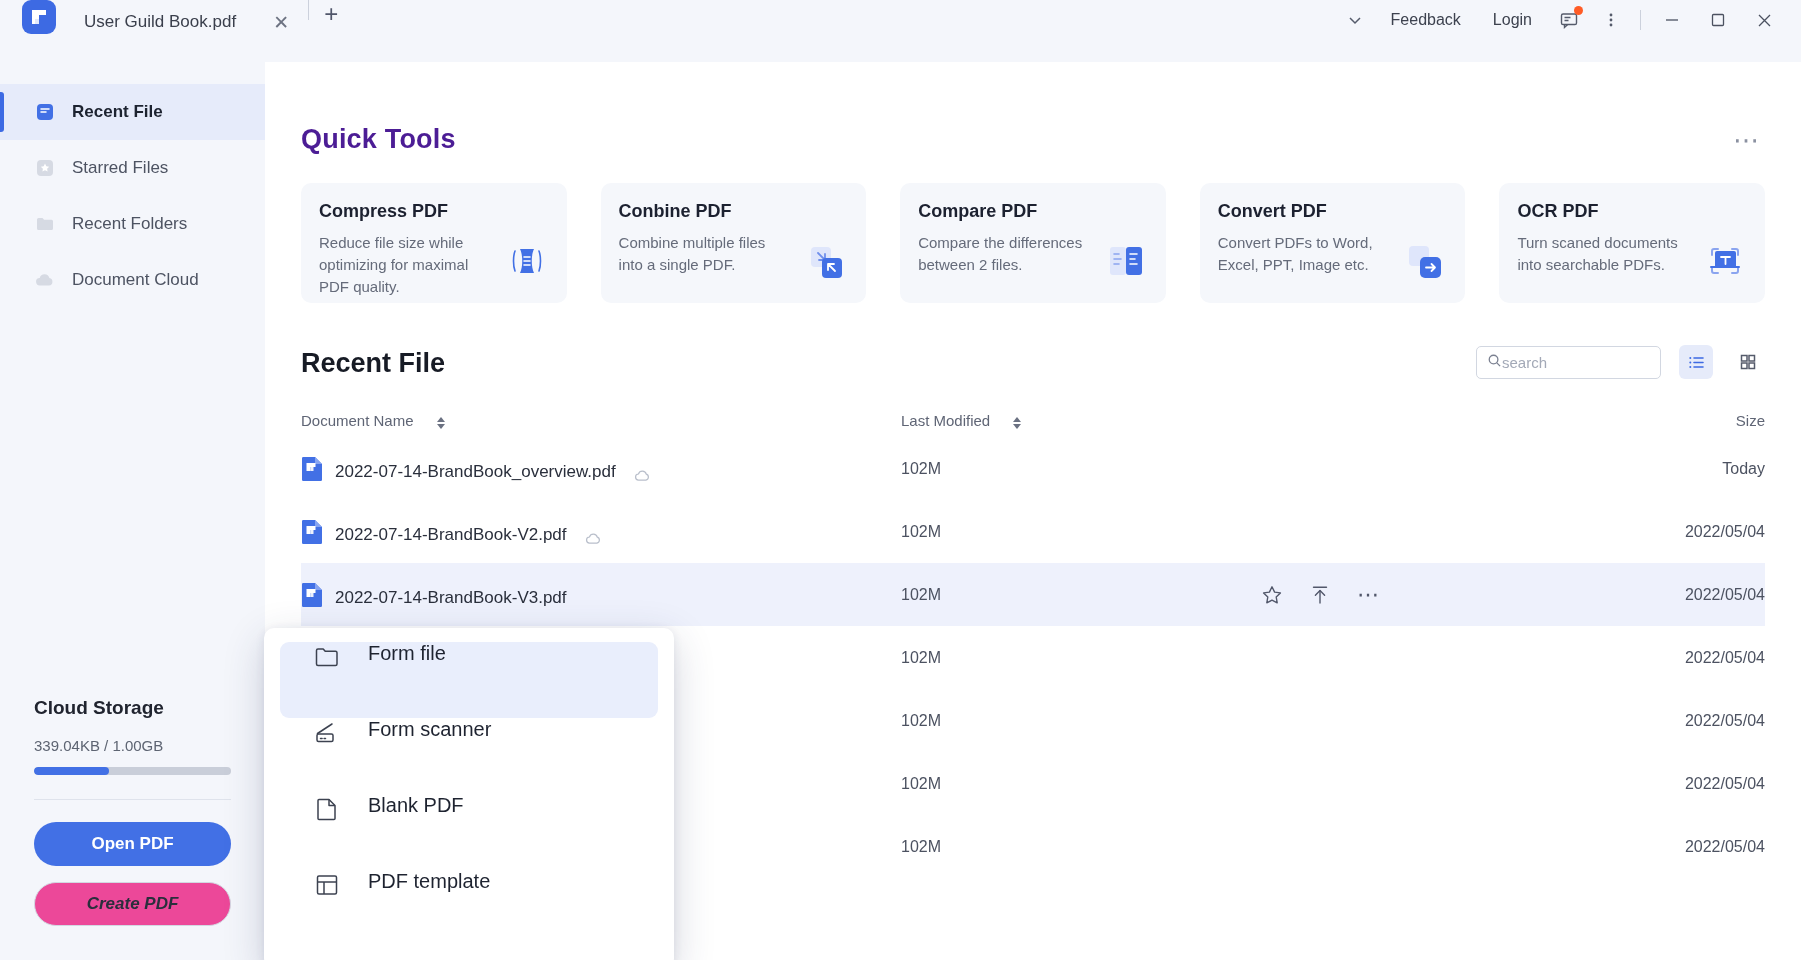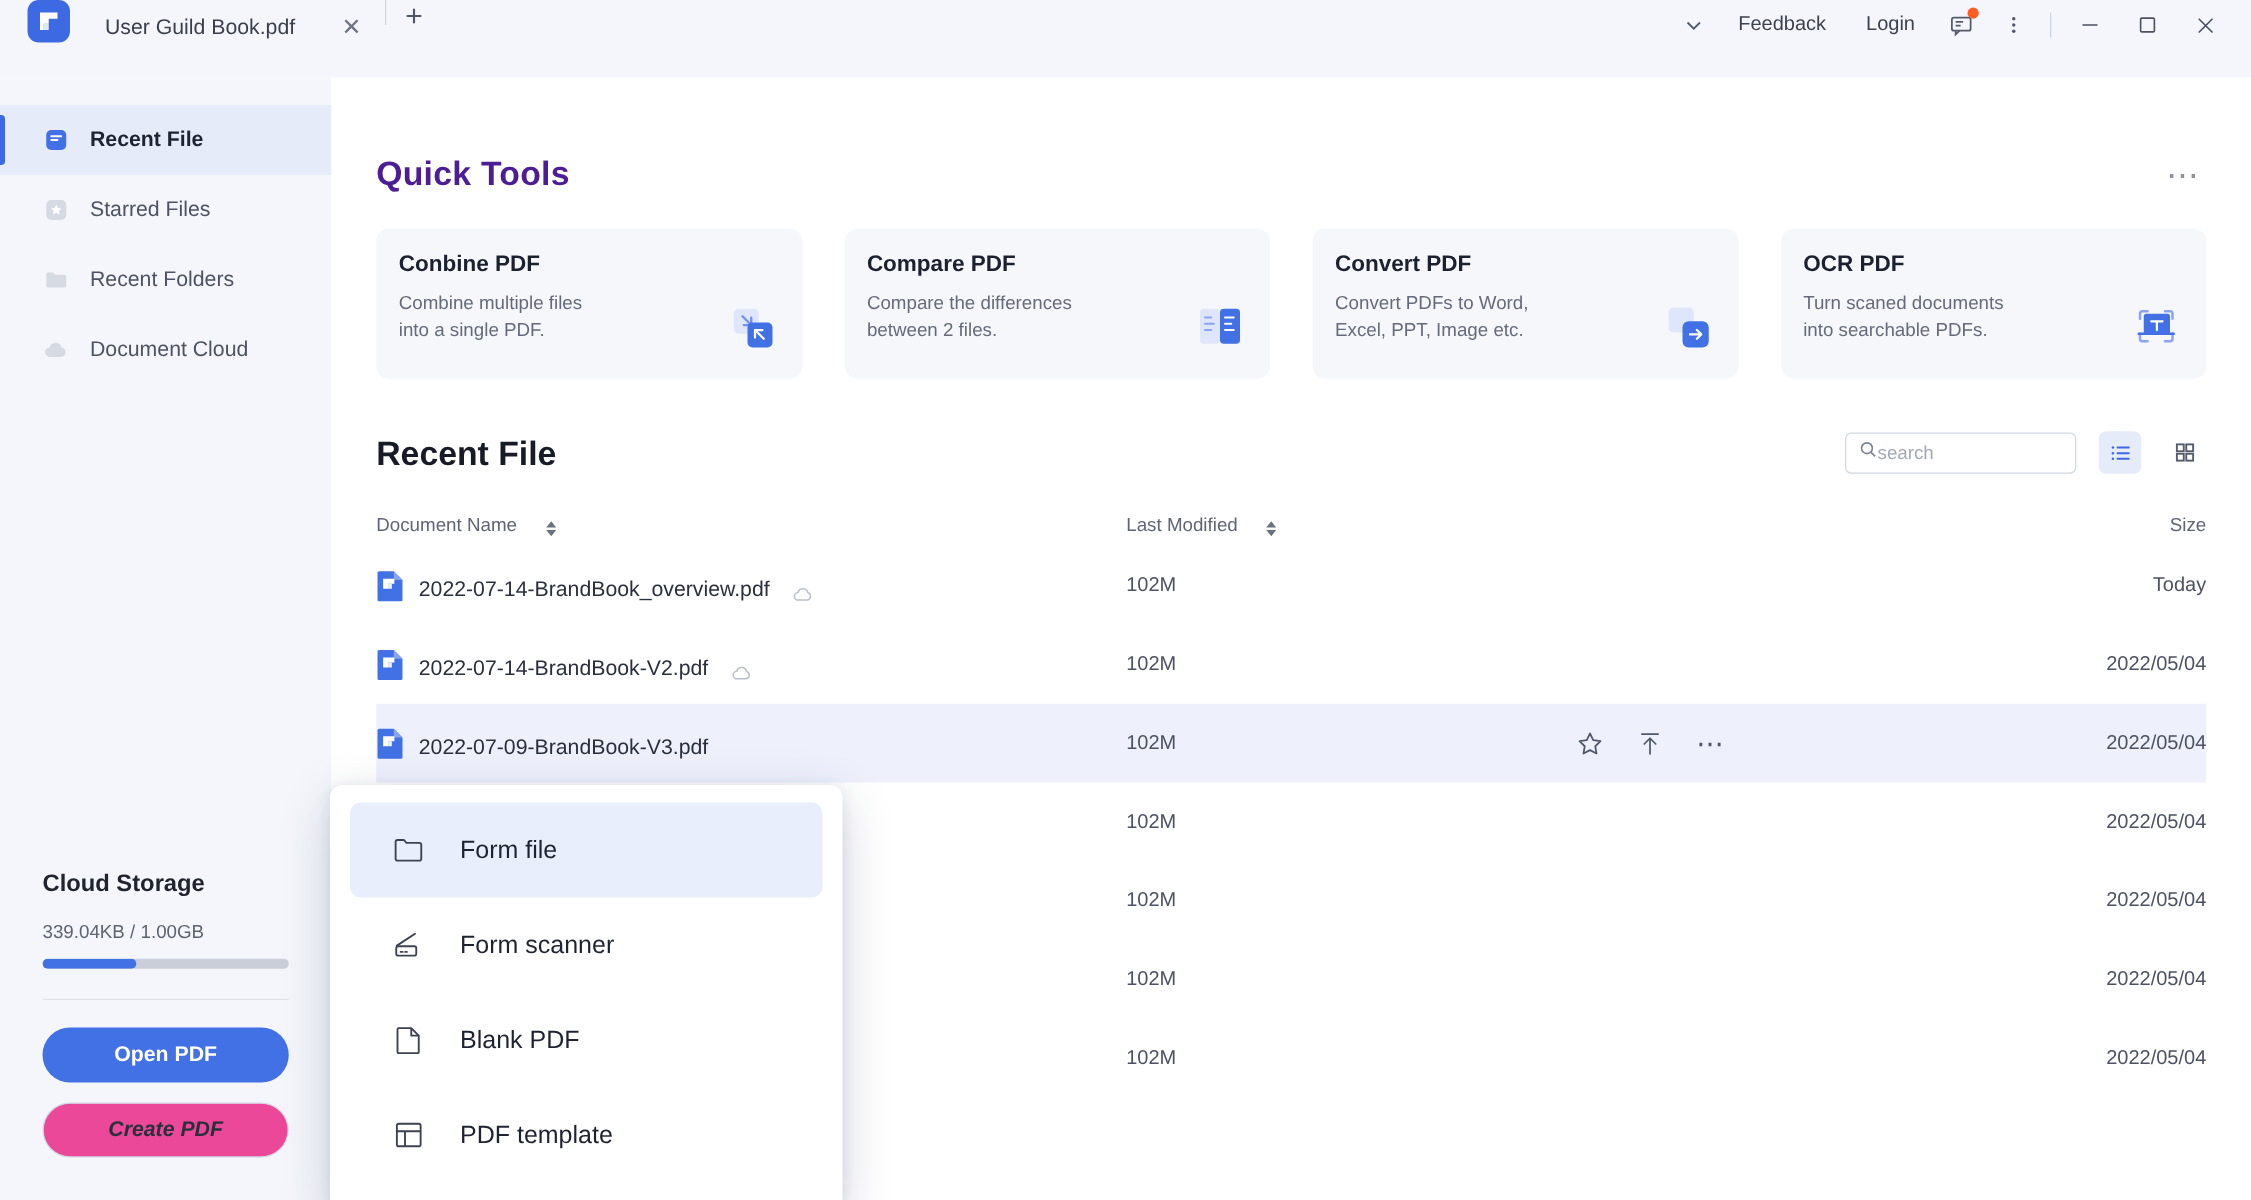--- a/index.html
+++ b/index.html
@@ -161,21 +161,21 @@
   .act.dots { font-size: 22px; letter-spacing: 2px; line-height: 6px; color: #51576a; }
 
   
   .menu {
     position: absolute; left: 264px; top: 566px; width: 410px;
     background: #fff; border-radius: 10px;
     box-shadow: 0 12px 42px rgba(40,52,92,.20), 0 2px 10px rgba(40,52,92,.10);
     padding: 14px 16px 22px 16px; z-index: 60;
   }
   .menu-item {
-    height: 76px; display: flex; align-items: center; gap: 26px;
+    height: 76px; display: flex; gap: 26px;
     padding-left: 32px; border-radius: 9px; cursor: pointer;
     font-size: 20px; color: #1e2330;
   }
   .menu-item.hl { background: #e9eefc; }
   .menu-ic { width: 30px; height: 30px; flex: 0 0 30px; display: flex; align-items: center; justify-content: center; color: #3c4250; }
 </style>
 </head>
 <body>
 
 <div class="app">
@@ -299,20 +299,32 @@
     <div class="main">
       <div class="main-inner">
 
         <div class="sec-head">
           <div class="sec-title">Quick Tools</div>
           <div class="sec-more">⋯</div>
         </div>
 
         <div class="tools">
 
+          <div class="tool">
+            <div class="tool-t">Compress PDF</div>
+            <div class="tool-d">Reduce file size while optimizing for maximal PDF quality.</div>
+            <div class="tool-ic">
+              <svg width="48" height="48" viewBox="0 0 48 48" fill="none">
+                <path d="M17 12c3 6 3 18 0 24h14c-3-6-3-18 0-24z" fill="#4270e5"></path>
+                <path d="M21 20h6M21 24h6M21 28h6" stroke="#fff" stroke-width="1.6" stroke-linecap="round"></path>
+                <path d="M12 14c-2 5-2 15 0 20" stroke="#4270e5" stroke-width="1.6" stroke-linecap="round"></path>
+                <path d="M36 14c2 5 2 15 0 20" stroke="#4270e5" stroke-width="1.6" stroke-linecap="round"></path>
+              </svg>
+            </div>
+          </div>
 
           <div class="tool">
             <div class="tool-t">Conbine PDF</div>
             <div class="tool-d">Combine multiple files into a single PDF.</div>
             <div class="tool-ic">
               <svg width="48" height="48" viewBox="0 0 48 48" fill="none">
                 <rect x="9" y="10" width="20" height="20" rx="4" fill="#dfe6fb"></rect>
                 <path d="M16 16l7 7M23 17v6h-6" stroke="#6f8fec" stroke-width="1.8" stroke-linecap="round" stroke-linejoin="round"></path>
                 <rect x="20" y="21" width="20" height="20" rx="4" fill="#4270e5"></rect>
                 <path d="M33 34l-7-7M26 33v-6h6" stroke="#fff" stroke-width="1.8" stroke-linecap="round" stroke-linejoin="round"></path>
@@ -456,21 +468,21 @@
                 <div class="col-size cell-size">2022/05/04</div>
               </div>
               <div class="row sel">
                 <div class="col-name">
                   <svg class="fico" viewBox="0 0 22 26">
   <path d="M1 2.2A1.2 1.2 0 012.2 1H14l7 7v15.8a1.2 1.2 0 01-1.2 1.2H2.2A1.2 1.2 0 011 23.8z" fill="#4270e5"></path>
   <path d="M14 1l7 7h-7z" fill="#86a4f1"></path>
   <path d="M5.5 7h9v4h-5v4h-4z" fill="#fff"></path>
                     <rect x="9.5" y="11" width="3" height="4" fill="#fff" opacity=".9"></rect>
 </svg>
-                  <span class="fname">2022-07-09-BrandBook-V3.pdf</span>
+                  <span class="fname">2022-07-14-BrandBook-V3.pdf</span>
                 </div>
                 <div class="col-mod cell-dim">102M</div>
                 <div class="col-act">
                   <div class="row-actions">
              <span class="act">
                       <svg width="22" height="22" viewBox="0 0 22 22" fill="none" stroke="currentColor" stroke-width="1.4" stroke-linejoin="round">
                         <path d="M11 2.8l2.6 5.3 5.8.8-4.2 4.1 1 5.8-5.2-2.7-5.2 2.7 1-5.8L2.6 8.9l5.8-.8z"></path>
                       </svg>
                     </span>
              <span class="act">

